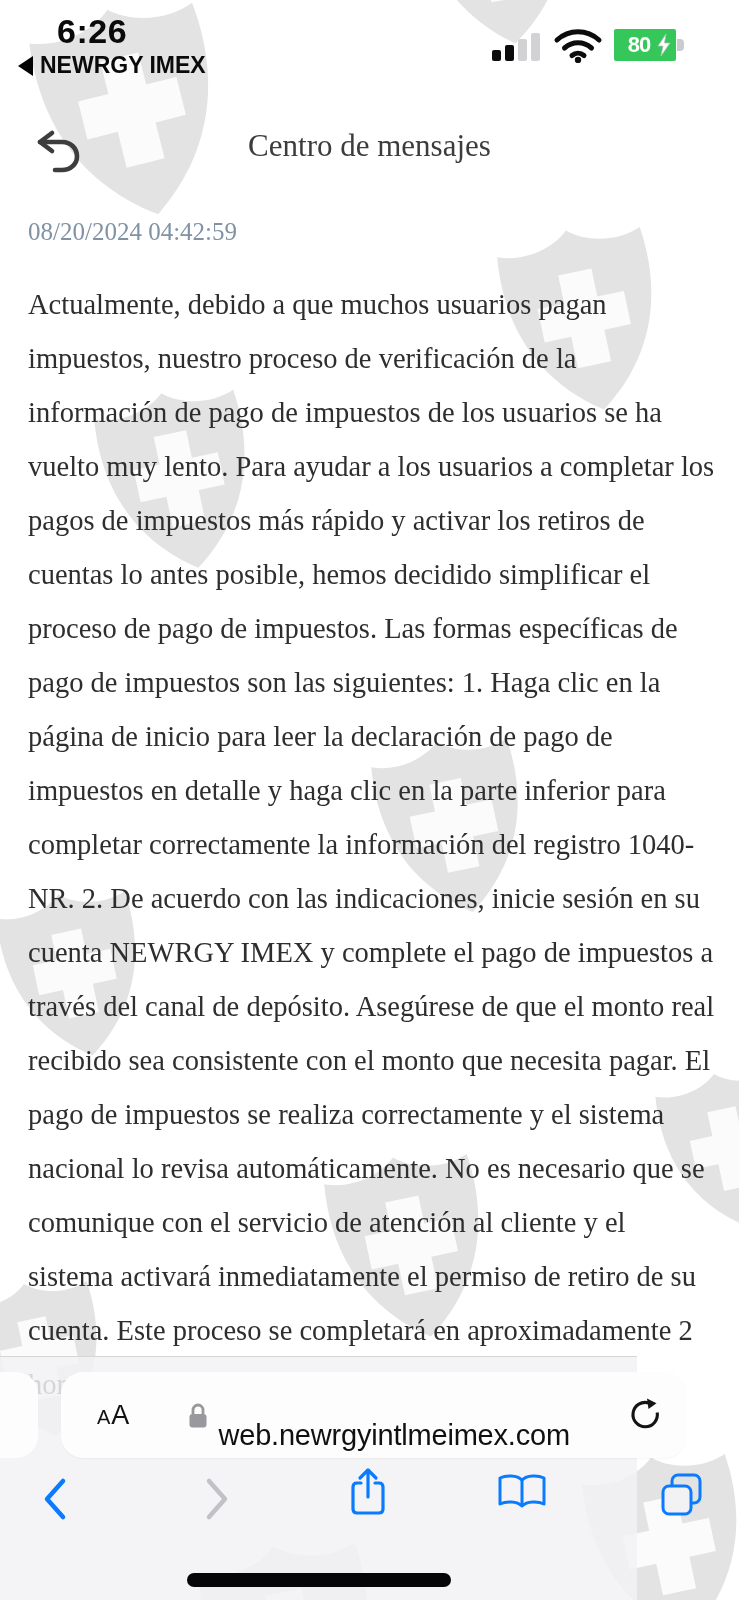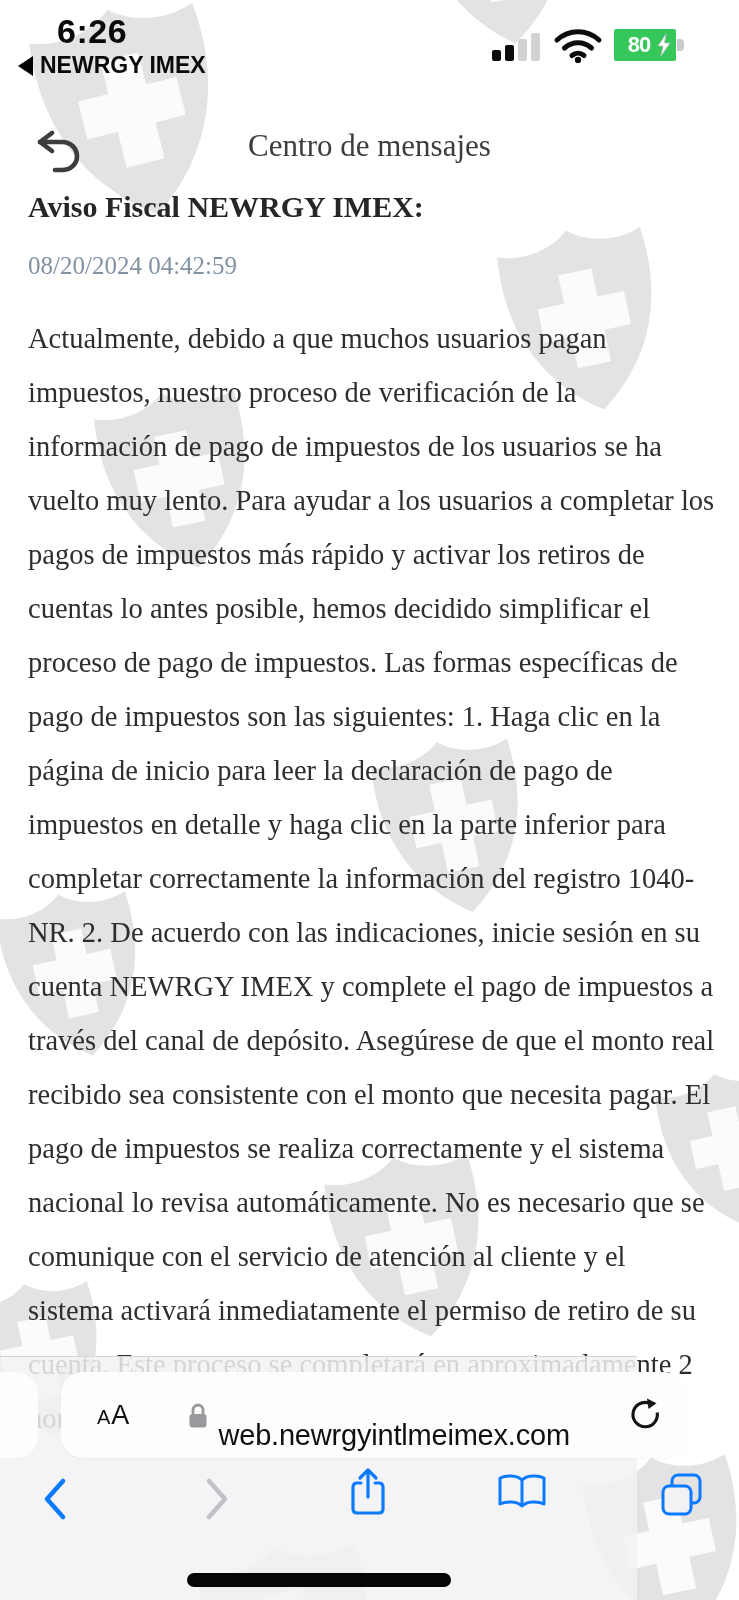--- a/index.html
+++ b/index.html
@@ -138,21 +138,20 @@
     <div class="backbtn">
       <svg width="50" height="52" viewBox="0 0 50 50">
         <path d="M18 6 L6 15 L18 24" fill="none" stroke="#3d3d3d" stroke-width="4.6" stroke-linecap="round" stroke-linejoin="round"></path>
         <path d="M6 15 H28 C37 15 43 21.5 43 29.5 C43 37.5 36 43 28 43 H21" fill="none" stroke="#3d3d3d" stroke-width="4.6" stroke-linecap="round"></path>
       </svg>
     </div>
     <div class="pagetitle">Centro de mensajes</div>
   </div>
 
   <div class="content">
-    <div class="msg-heading">Aviso Fiscal NEWRGY IMEX:</div>
     <div class="msg-date">08/20/2024 04:42:59</div>
     <div class="msg-body">Actualmente, debido a que muchos usuarios pagan impuestos, nuestro proceso de verificación de la información de pago de impuestos de los usuarios se ha vuelto muy lento. Para ayudar a los usuarios a completar los pagos de impuestos más rápido y activar los retiros de cuentas lo antes posible, hemos decidido simplificar el proceso de pago de impuestos. Las formas específicas de pago de impuestos son las siguientes: 1. Haga clic en la página de inicio para leer la declaración de pago de impuestos en detalle y haga clic en la parte inferior para completar correctamente la información del registro 1040-NR. 2. De acuerdo con las indicaciones, inicie sesión en su cuenta NEWRGY IMEX y complete el pago de impuestos a través del canal de depósito. Asegúrese de que el monto real recibido sea consistente con el monto que necesita pagar. El pago de impuestos se realiza correctamente y el sistema nacional lo revisa automáticamente. No es necesario que se comunique con el servicio de atención al cliente y el sistema activará inmediatamente el permiso de retiro de su cuenta. Este proceso se completará en aproximadamente 2 horas después de pagar sus impuestos.</div>
   </div>
 
   <div class="chrome">
     <div class="tabsliver"></div>
     <div class="addrbar">
       <div class="readerbtn"><span>AA</span></div>
       <div class="urlgroup">
         <svg width="20" height="27" viewBox="0 0 20 27">

